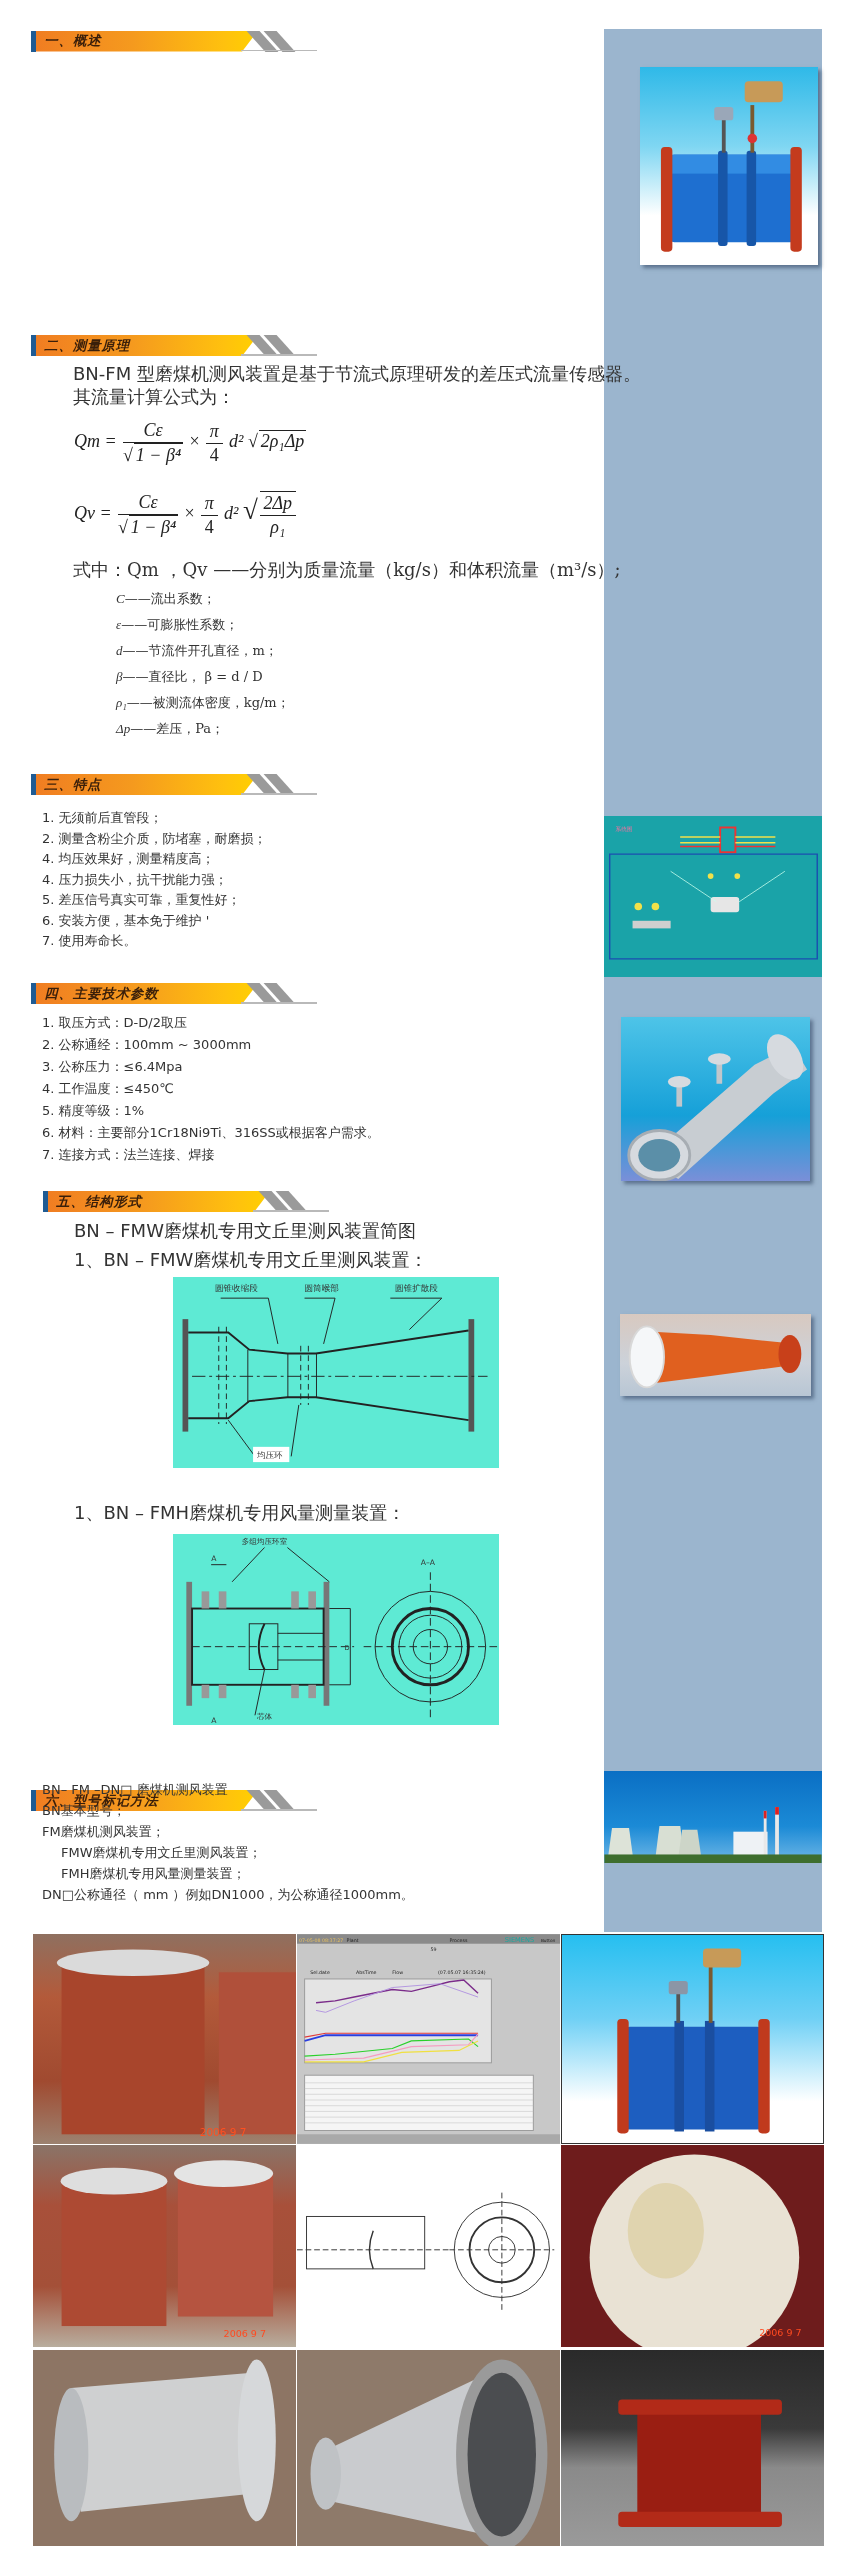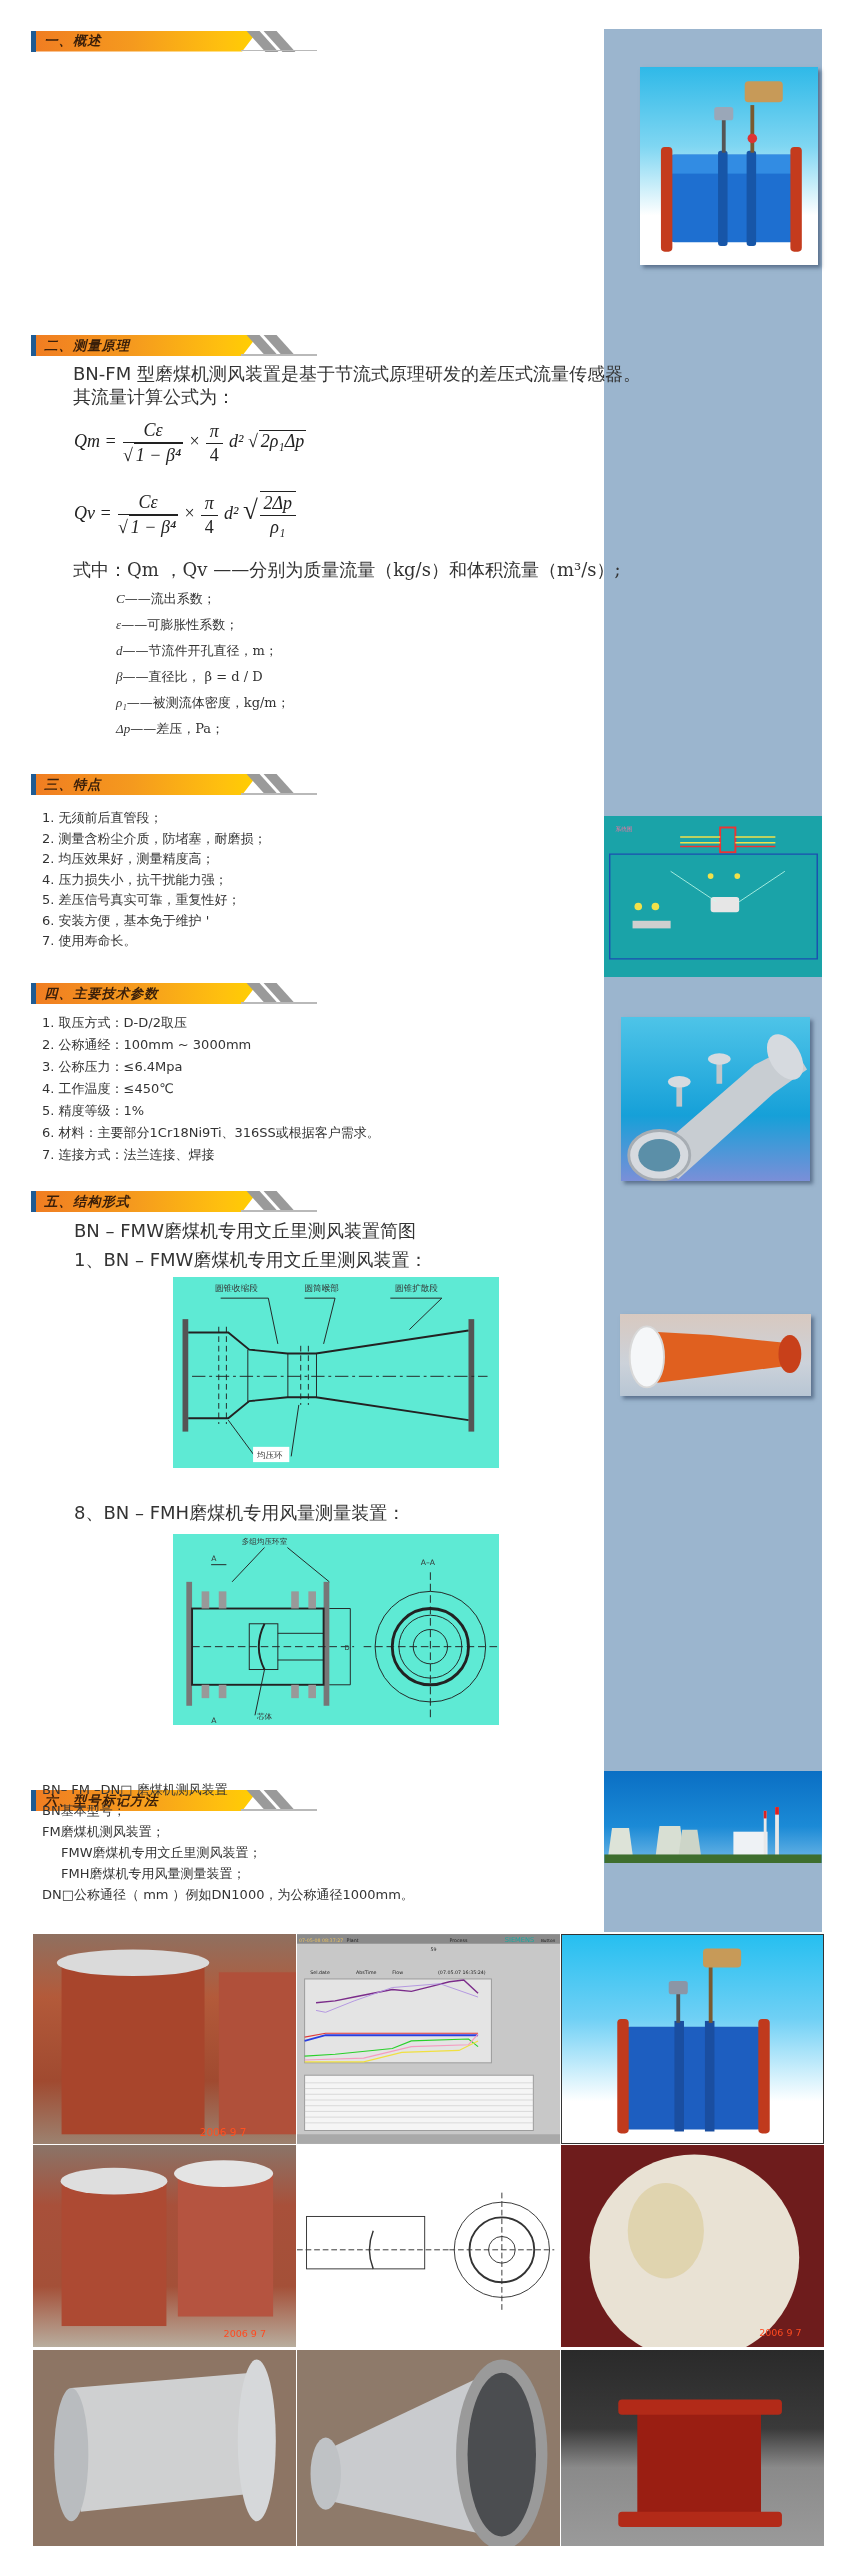--- a/index.html
+++ b/index.html
@@ -170,21 +170,21 @@
   <div class="bar"></div>
     <div class="accent"></div>
   <span class="title">三、特点</span>
   <div class="stripe" style="left:225px;"></div>
     <div class="stripe" style="left:242px;"></div>
   <div class="rule"></div>
 </div>
 <div class="list" style="top:808px;">
   <div>1. 无须前后直管段；</div>
   <div>2. 测量含粉尘介质，防堵塞，耐磨损；</div>
-  <div>2. 均压效果好，测量精度高；</div>
+  <div>4. 均压效果好，测量精度高；</div>
   <div>4. 压力损失小，抗干扰能力强；</div>
   <div>5. 差压信号真实可靠，重复性好；</div>
   <div>6. 安装方便，基本免于维护 '</div>
   <div>7. 使用寿命长。</div>
 </div>
 
 <div class="sec-head" style="top:983px;">
   <div class="bar"></div>
     <div class="accent"></div>
   <span class="title">四、主要技术参数</span>
@@ -195,21 +195,21 @@
 <div class="list" style="top:1012px; line-height:22px;">
   <div>1. 取压方式：D-D/2取压</div>
   <div>2. 公称通经：100mm ~ 3000mm</div>
   <div>3. 公称压力：≤6.4Mpa</div>
   <div>4. 工作温度：≤450℃</div>
   <div>5. 精度等级：1%</div>
   <div>6. 材料：主要部分1Cr18Ni9Ti、316SS或根据客户需求。</div>
   <div>7. 连接方式：法兰连接、焊接</div>
 </div>
 
-<div class="sec-head" style="top:1191px;">
+<div class="sec-head" style="top:1191px;margin-left:12px;">
   <div class="bar"></div>
     <div class="accent"></div>
   <span class="title">五、结构形式</span>
   <div class="stripe" style="left:225px;"></div>
     <div class="stripe" style="left:242px;"></div>
   <div class="rule"></div>
 </div>
 <div class="line" style="left:74px; top:1221px;">BN – FMW磨煤机专用文丘里测风装置简图</div>
 <div class="line" style="left:74px; top:1250px;">1、BN – FMW磨煤机专用文丘里测风装置：</div>
 
@@ -227,21 +227,21 @@
     <path d="M48 52 V154 M56 52 V154 M134 72 V134 M142 72 V134" stroke="#222" stroke-width="1" stroke-dasharray="6 4"></path>
     <rect x="78" y="76" width="1" height="56" fill="#222"></rect>
     <rect x="120" y="80" width="1" height="46" fill="#222"></rect>
     <rect x="150" y="80" width="1" height="46" fill="#222"></rect>
     <path d="M58 150 L86 188 M132 134 L124 188" stroke="#222" stroke-width="1"></path>
     <rect x="84" y="178" width="38" height="16" fill="#fff"></rect>
     <text x="88" y="190" font-size="9" fill="#333">均压环</text>
   </svg>
 </div>
 
-<div class="line" style="left:74px; top:1503px;">8、BN – FMH磨煤机专用风量测量装置：</div>
+<div class="line" style="left:74px; top:1503px;">1、BN – FMH磨煤机专用风量测量装置：</div>
 
 <div class="diagram" style="left:173px; top:1534px; width:326px; height:191px;">
   <svg width="326" height="191" viewBox="0 0 342 200" font-family="DejaVu Sans, sans-serif">
     <text x="72" y="10" font-size="8" fill="#333">多组均压环室</text>
     <text x="40" y="28" font-size="8" fill="#333">A</text>
     <text x="260" y="32" font-size="8" fill="#333">A–A</text>
     <path d="M40 32 H56 M96 14 L62 50 M120 14 L164 50" stroke="#222" stroke-width="1" fill="none"></path>
     <rect x="14" y="50" width="6" height="130" fill="#777"></rect>
     <rect x="158" y="50" width="6" height="130" fill="#777"></rect>
     <rect x="20" y="78" width="138" height="80" fill="none" stroke="#222" stroke-width="2"></rect>

